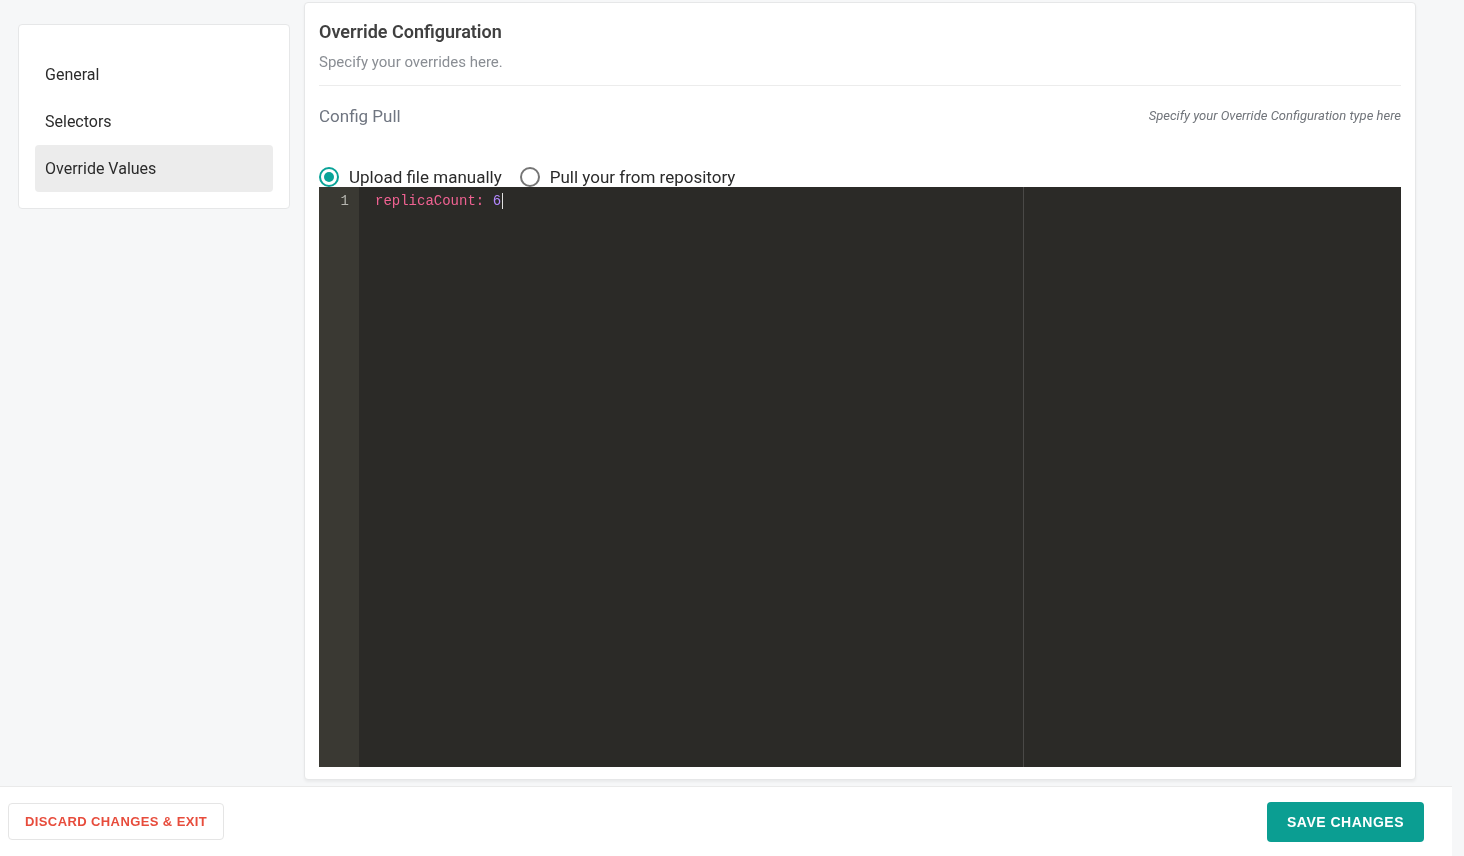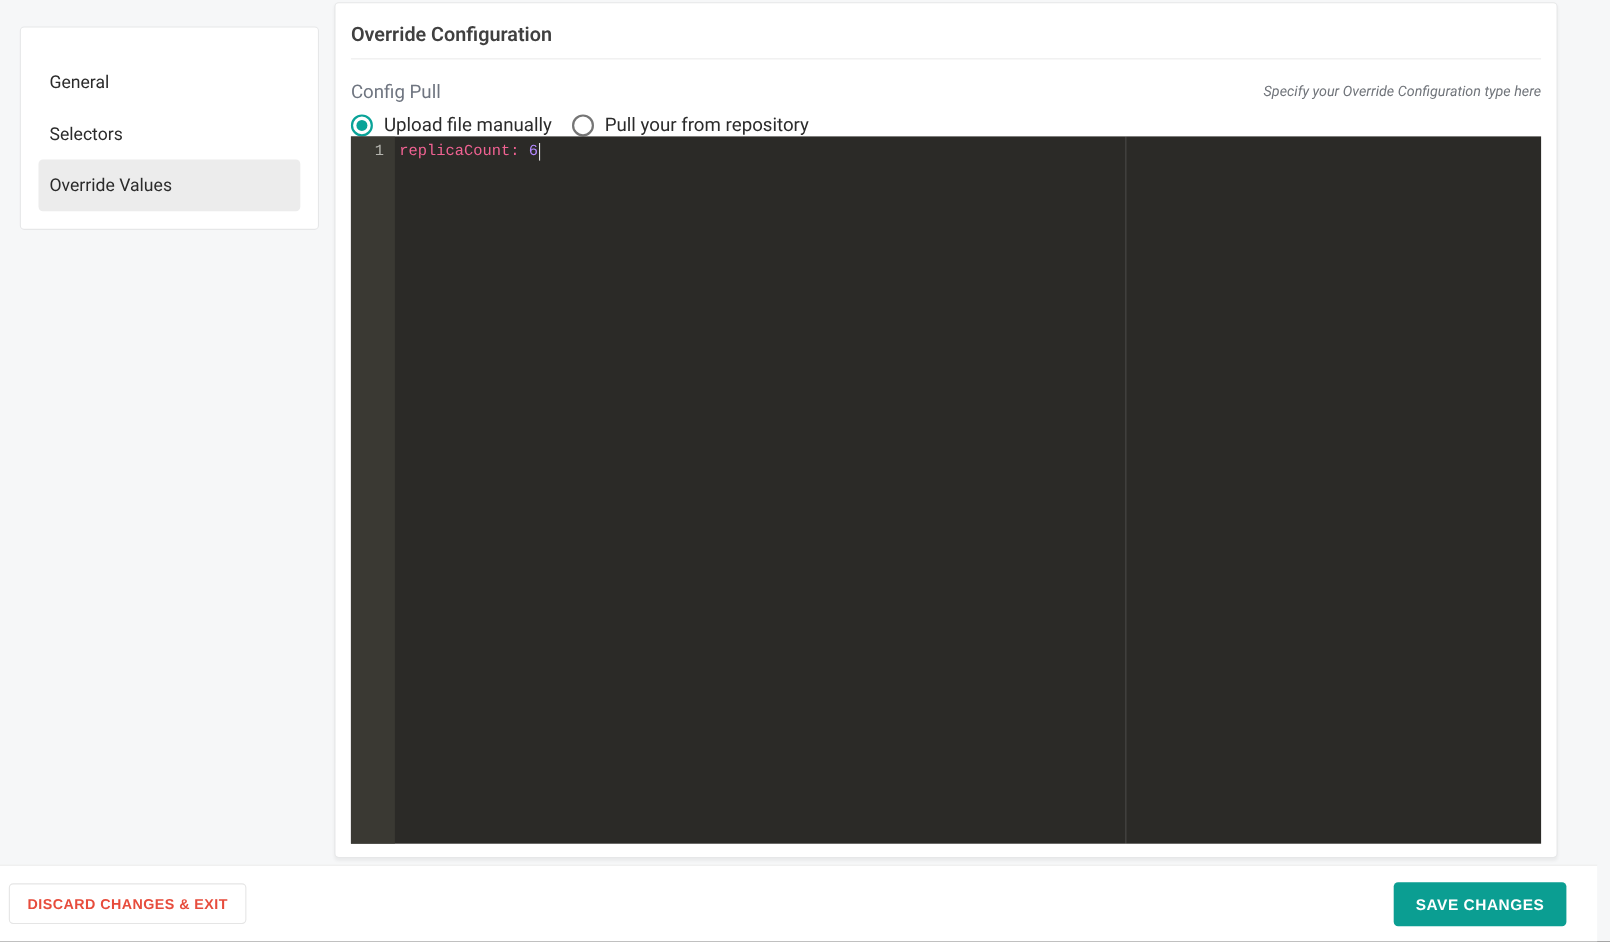--- a/index.html
+++ b/index.html
@@ -80,20 +80,21 @@
     .radio-group {
       display: flex;
       gap: 18px;
       align-items: center;
     }
     .radio-option {
       display: flex;
       align-items: center;
       gap: 10px;
       cursor: pointer;
+      margin-top: 31px;
     }
     .radio-circle {
       width: 20px;
       height: 20px;
       border-radius: 50%;
       border: 2px solid #757575;
       display: flex;
       align-items: center;
       justify-content: center;
       flex-shrink: 0;
@@ -156,21 +157,21 @@
       width: 40px;
       background: #3a3933;
       color: #b6b6b0;
       text-align: right;
       padding: 4px 10px 0 0;
       user-select: none;
       line-height: 20px;
     }
     .code-area {
       flex: 1;
-      padding: 4px 8px 0 4px;
+      padding: 4px 8px 0 16px;
       position: relative;
       line-height: 20px;
     }
     .code-line { white-space: pre; }
     .tok-key { color: #f06292; }
     .tok-num { color: #b388ff; }
     .cursor {
       display: inline-block;
       width: 1px;
       height: 16px;
@@ -234,20 +235,21 @@
     <div class="sidebar-item">
       <span>Selectors</span>
     </div>
     <div class="sidebar-item active">
       <span>Override Values</span>
     </div>
   </nav>
 
   <section class="main">
     <h2 class="panel-title">Override Configuration</h2>
+    <p class="panel-subtitle">Specify your overrides here.</p>
     <div class="divider"></div>
 
     <div class="config-row">
       <div class="config-left">
         <div class="config-label">Config Pull</div>
         <div class="radio-group">
           <label class="radio-option">
             <span class="radio-circle selected"></span>
             <span class="radio-label">Upload file manually</span>
           </label>

